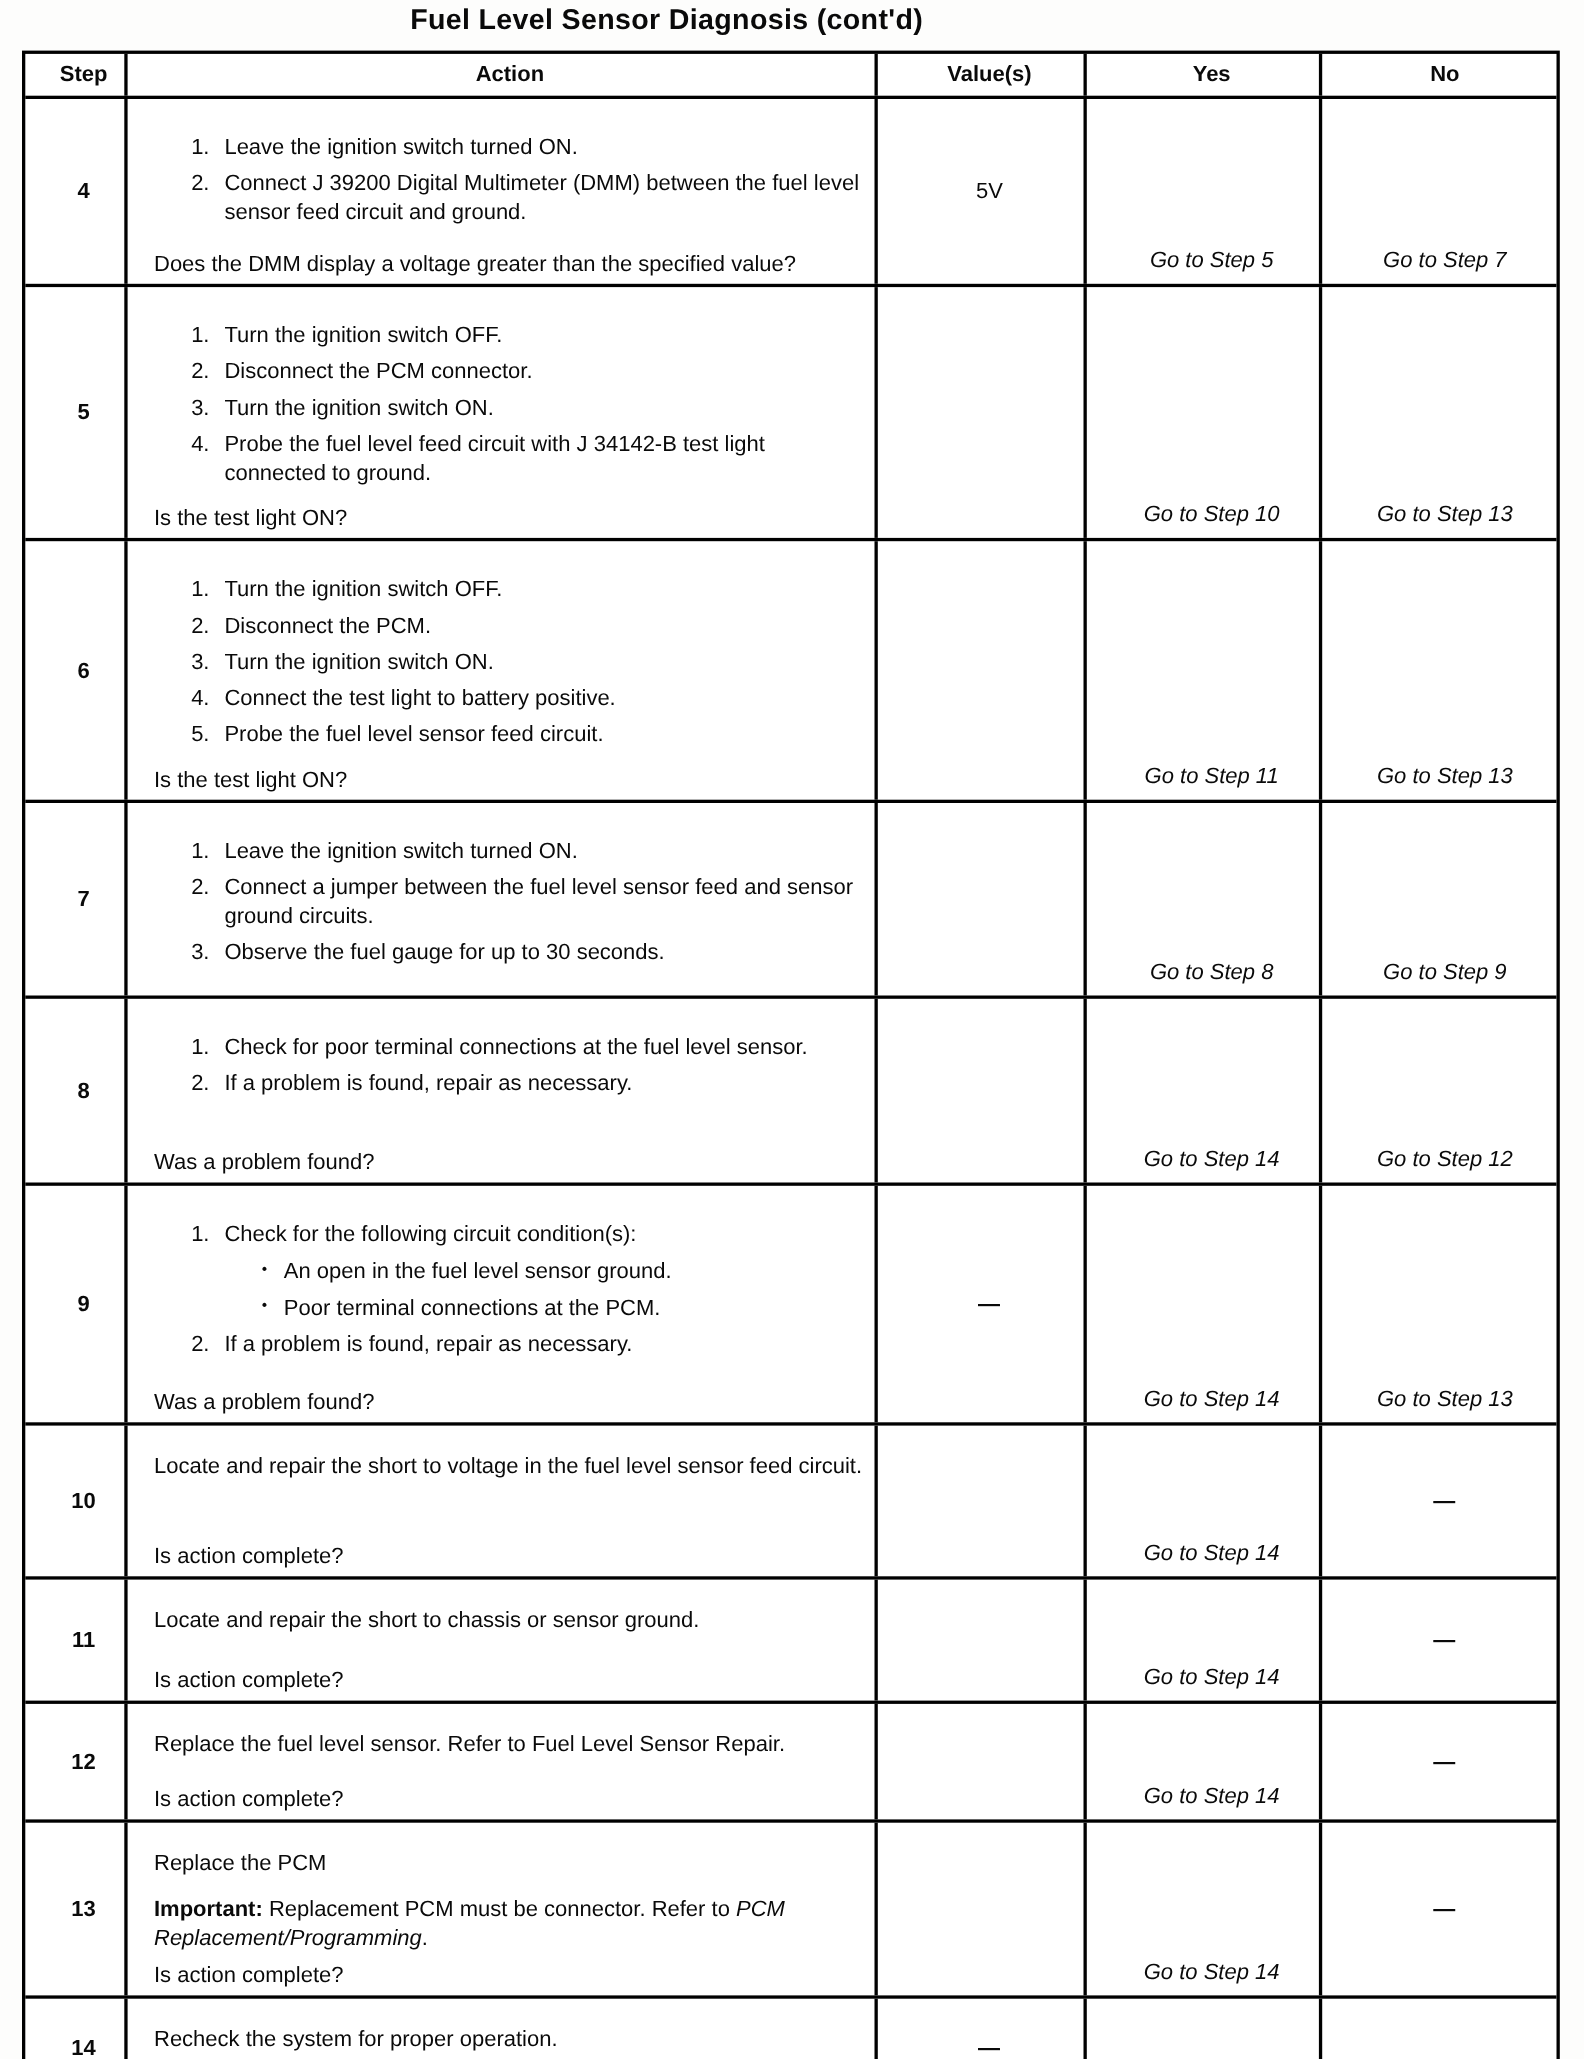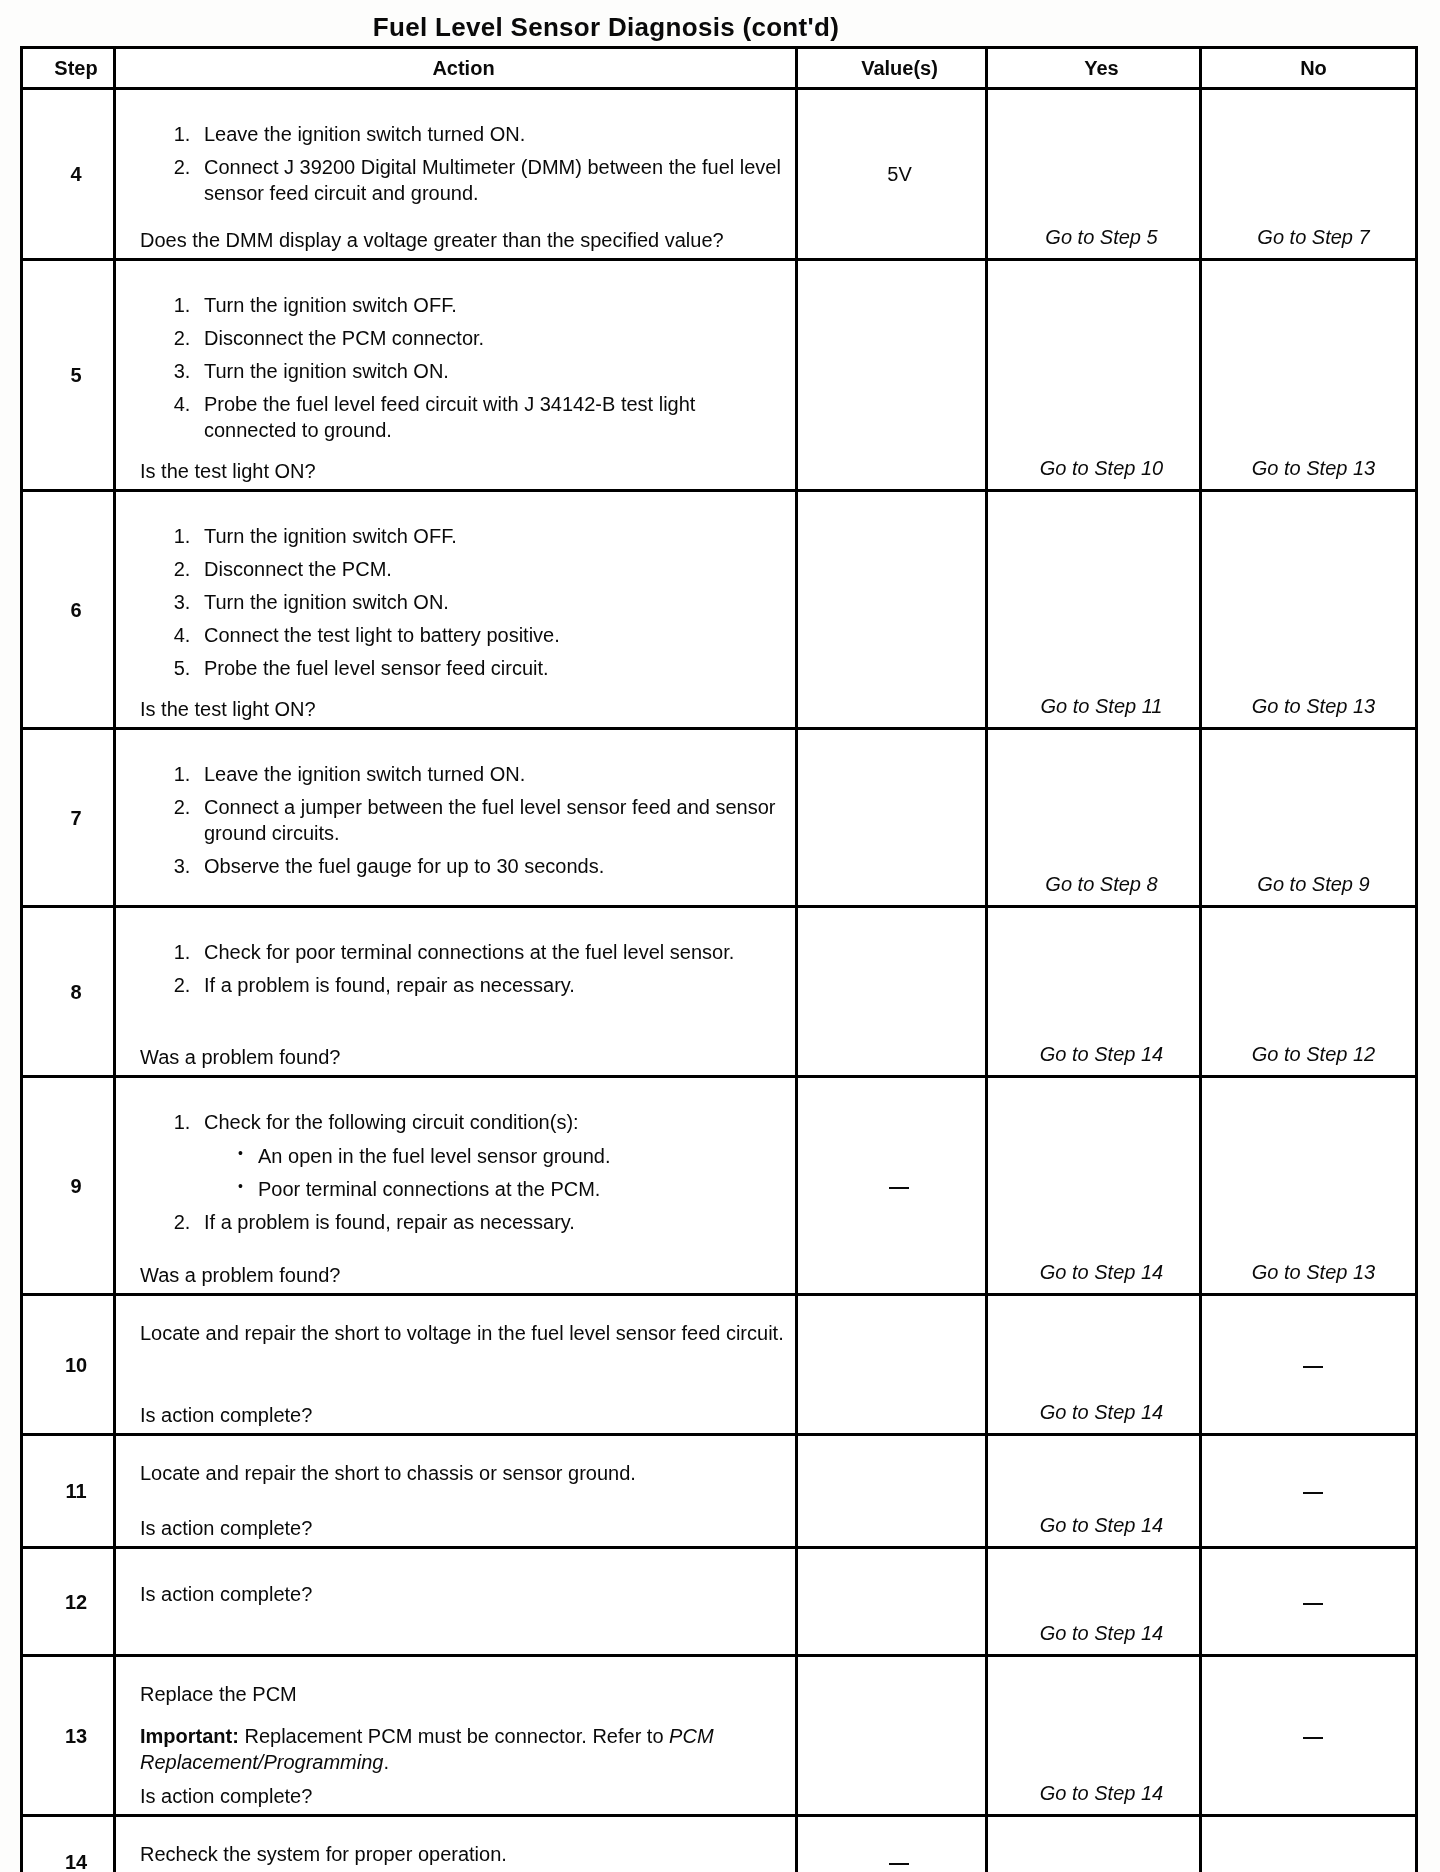--- a/index.html
+++ b/index.html
@@ -4,21 +4,21 @@
 <style>
   html,body{margin:0;padding:0;background:#ffffff;}
   body{
     width:1440px;height:1872px;position:relative;
     font-family:"Liberation Sans", sans-serif;
     color:#0a0a0a;
     -webkit-font-smoothing:antialiased;
   }
   .page{position:absolute;inset:0;background:#fdfdfc;}
   .doc-title{
-    position:absolute;top:12px;left:0;width:1212px;
+    position:absolute;top:2px;left:0;width:1212px;
     text-align:center;font-weight:bold;font-size:26px;letter-spacing:.3px;
   }
   .diag-table{
     position:absolute;left:20px;top:46px;width:1398px;
     border:3px solid #000;box-sizing:border-box;background:#fff;
   }
   .grid-row{
     display:grid;
     grid-template-columns:93px 682px 190px 214px 207px;
     border-bottom:3px solid #000;
@@ -232,20 +232,21 @@
           <span class="goto">Go to Step 14</span>
         </div>
       <div class="cell yn-cell mid">
           <span class="plain dash">—</span>
         </div>
     </div>
 
     <div class="grid-row r12">
       <div class="cell step-cell">12</div>
       <div class="cell action-cell">
+        <p class="action-text">Replace the fuel level sensor. Refer to Fuel Level Sensor Repair.</p>
         <div class="question">Is action complete?</div>
       </div>
       <div class="cell value-cell"></div>
       <div class="cell yn-cell">
           <span class="goto">Go to Step 14</span>
         </div>
       <div class="cell yn-cell mid">
           <span class="plain dash">—</span>
         </div>
     </div>

